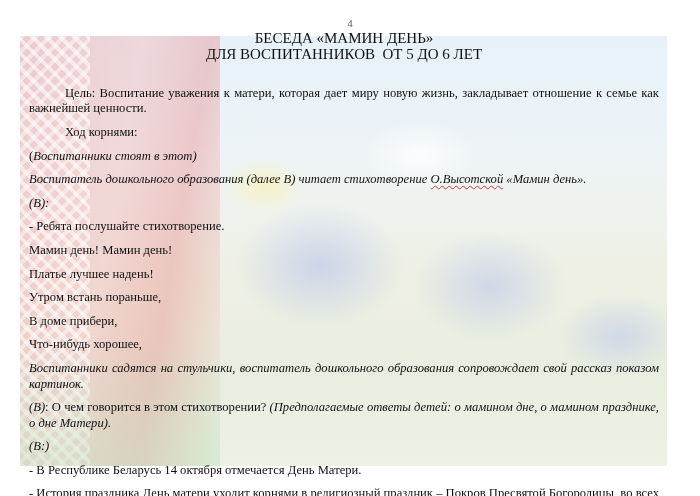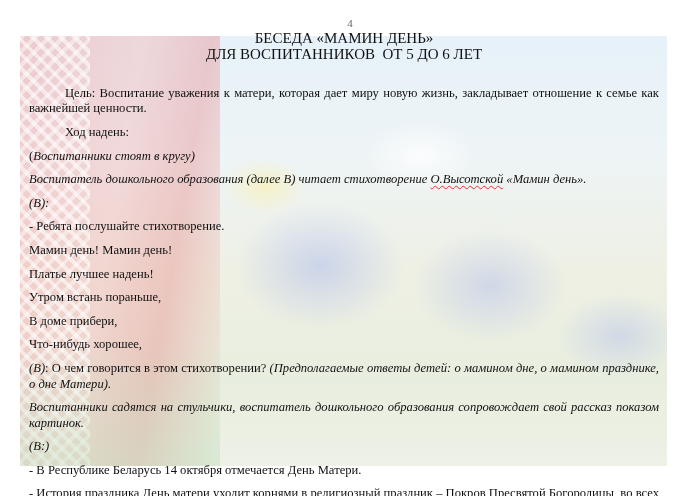--- a/index.html
+++ b/index.html
@@ -60,36 +60,36 @@
 </div>
 
 <div class="content">
   <div class="title">
     <div>БЕСЕДА «МАМИН ДЕНЬ»</div>
     <div style="white-space:pre;">ДЛЯ ВОСПИТАННИКОВ  ОТ 5 ДО 6 ЛЕТ</div>
   </div>
   <div class="blank"></div>
 
   <p class="justify indent">Цель: Воспитание уважения к матери, которая дает миру новую жизнь, закладывает отношение к семье как важнейшей ценности.</p>
-  <p class="indent">Ход надень:</p>
+  <p class="indent">Ход корнями:</p>
 
-  <p><span>(</span><span class="it">Воспитанники стоят в кругу)</span></p>
+  <p><span>(</span><span class="it">Воспитанники стоят в этот)</span></p>
 
   <p class="it"><span>Воспитатель дошкольного образования (далее В) читает стихотворение </span><span class="spell">О.Высотской</span><span> «Мамин день».</span></p>
 
   <p class="it">(В):</p>
   <p>- Ребята послушайте стихотворение.</p>
 
   <div>
     <p>Мамин день! Мамин день!</p>
     <p>Платье лучшее надень!</p>
     <p>Утром встань пораньше,</p>
     <p>В доме прибери,</p>
     <p>Что-нибудь хорошее,</p>
   </div>
 
+  <p class="justify it">Воспитанники садятся на стульчики, воспитатель дошкольного образования сопровождает свой рассказ показом картинок.</p>
+
   <p class="justify"><span class="it">(В)</span><span>: О чем говорится в этом стихотворении? </span><span class="it">(Предполагаемые ответы детей: о мамином дне, о мамином празднике, о дне Матери).</span></p>
-
-  <p class="justify it">Воспитанники садятся на стульчики, воспитатель дошкольного образования сопровождает свой рассказ показом картинок.</p>
   <p class="it">(В:)</p>
   <p>- В Республике Беларусь 14 октября отмечается День Матери.</p>
   <p class="justify">- История праздника День матери уходит корнями в религиозный праздник – Покров Пресвятой Богородицы, во всех православных церквях в этот день проводится праздничное богослужение. Считается, что в 910 году в Иерусалиме чудесным образом Богородица явила себя, во время богослужения многие люди узрели в небе Мать Божню, которая покрывала всех молящихся широкнм белым покрывалом (или покровом), стараясь защитить всех детей божьих. Именно поэтому День матери в Беларуси приурочен к столь важному в православной религиозной традиции празднику.</p>
 </div>
 
 </body></html>

